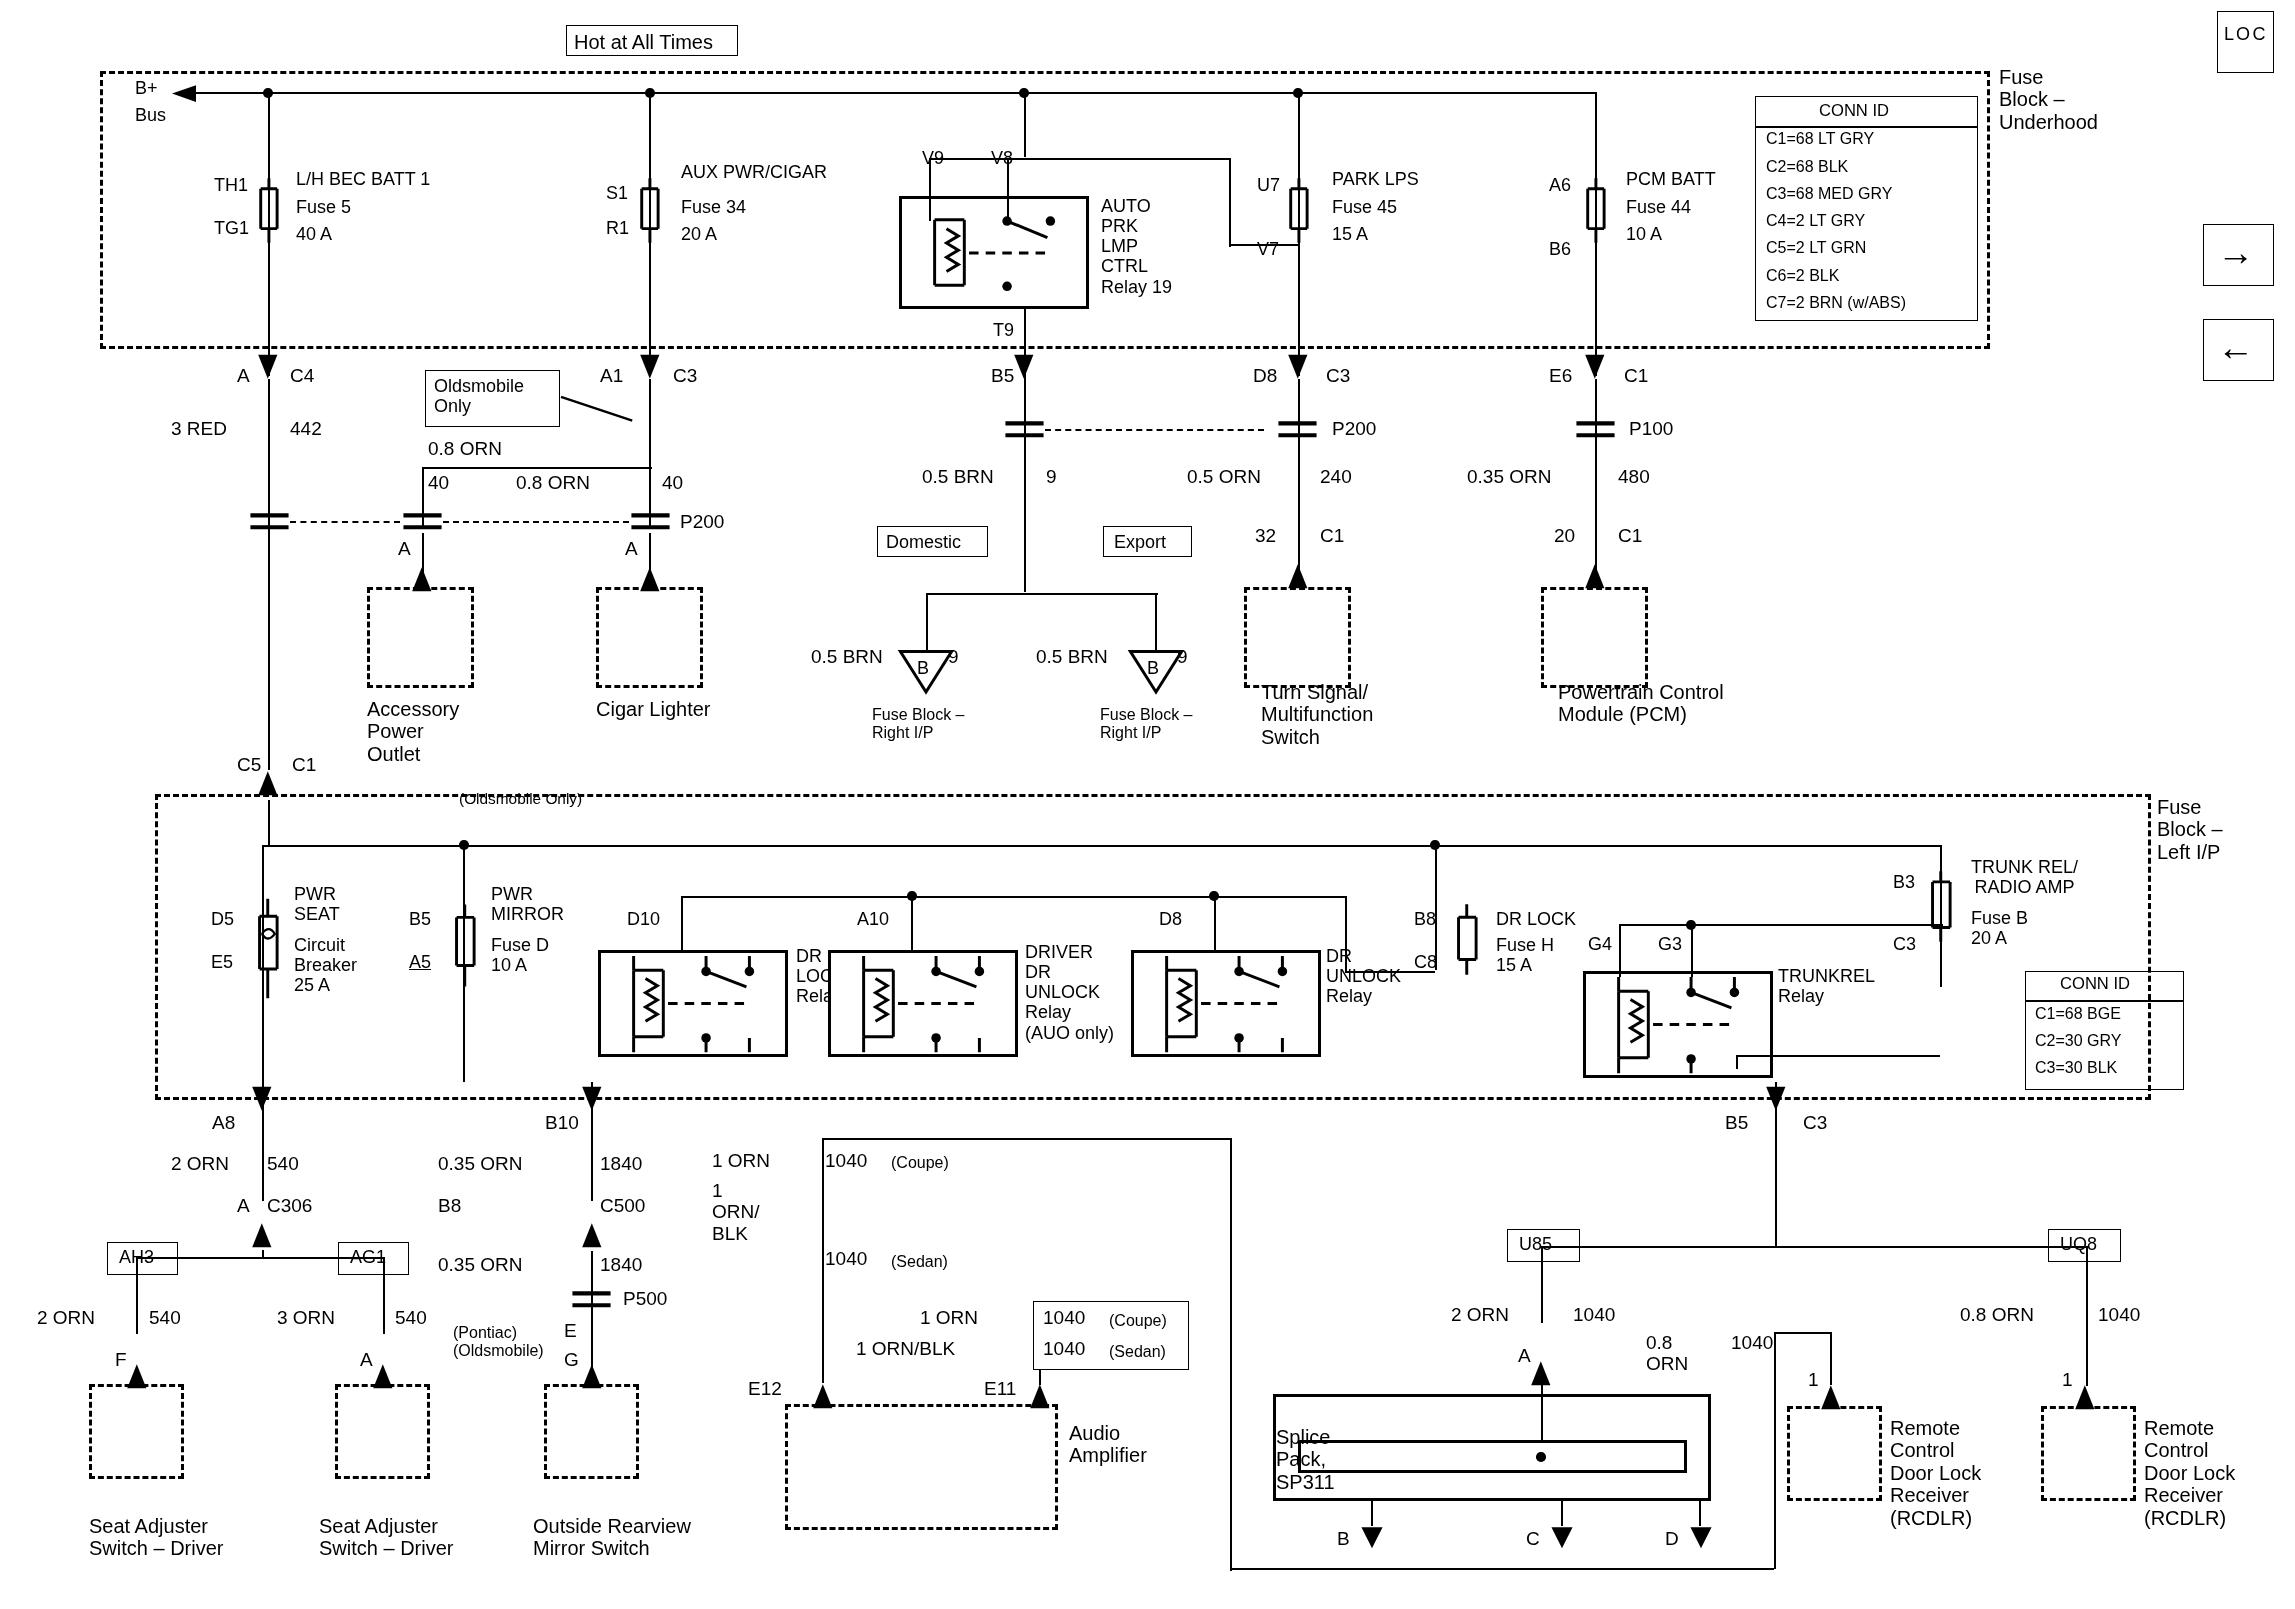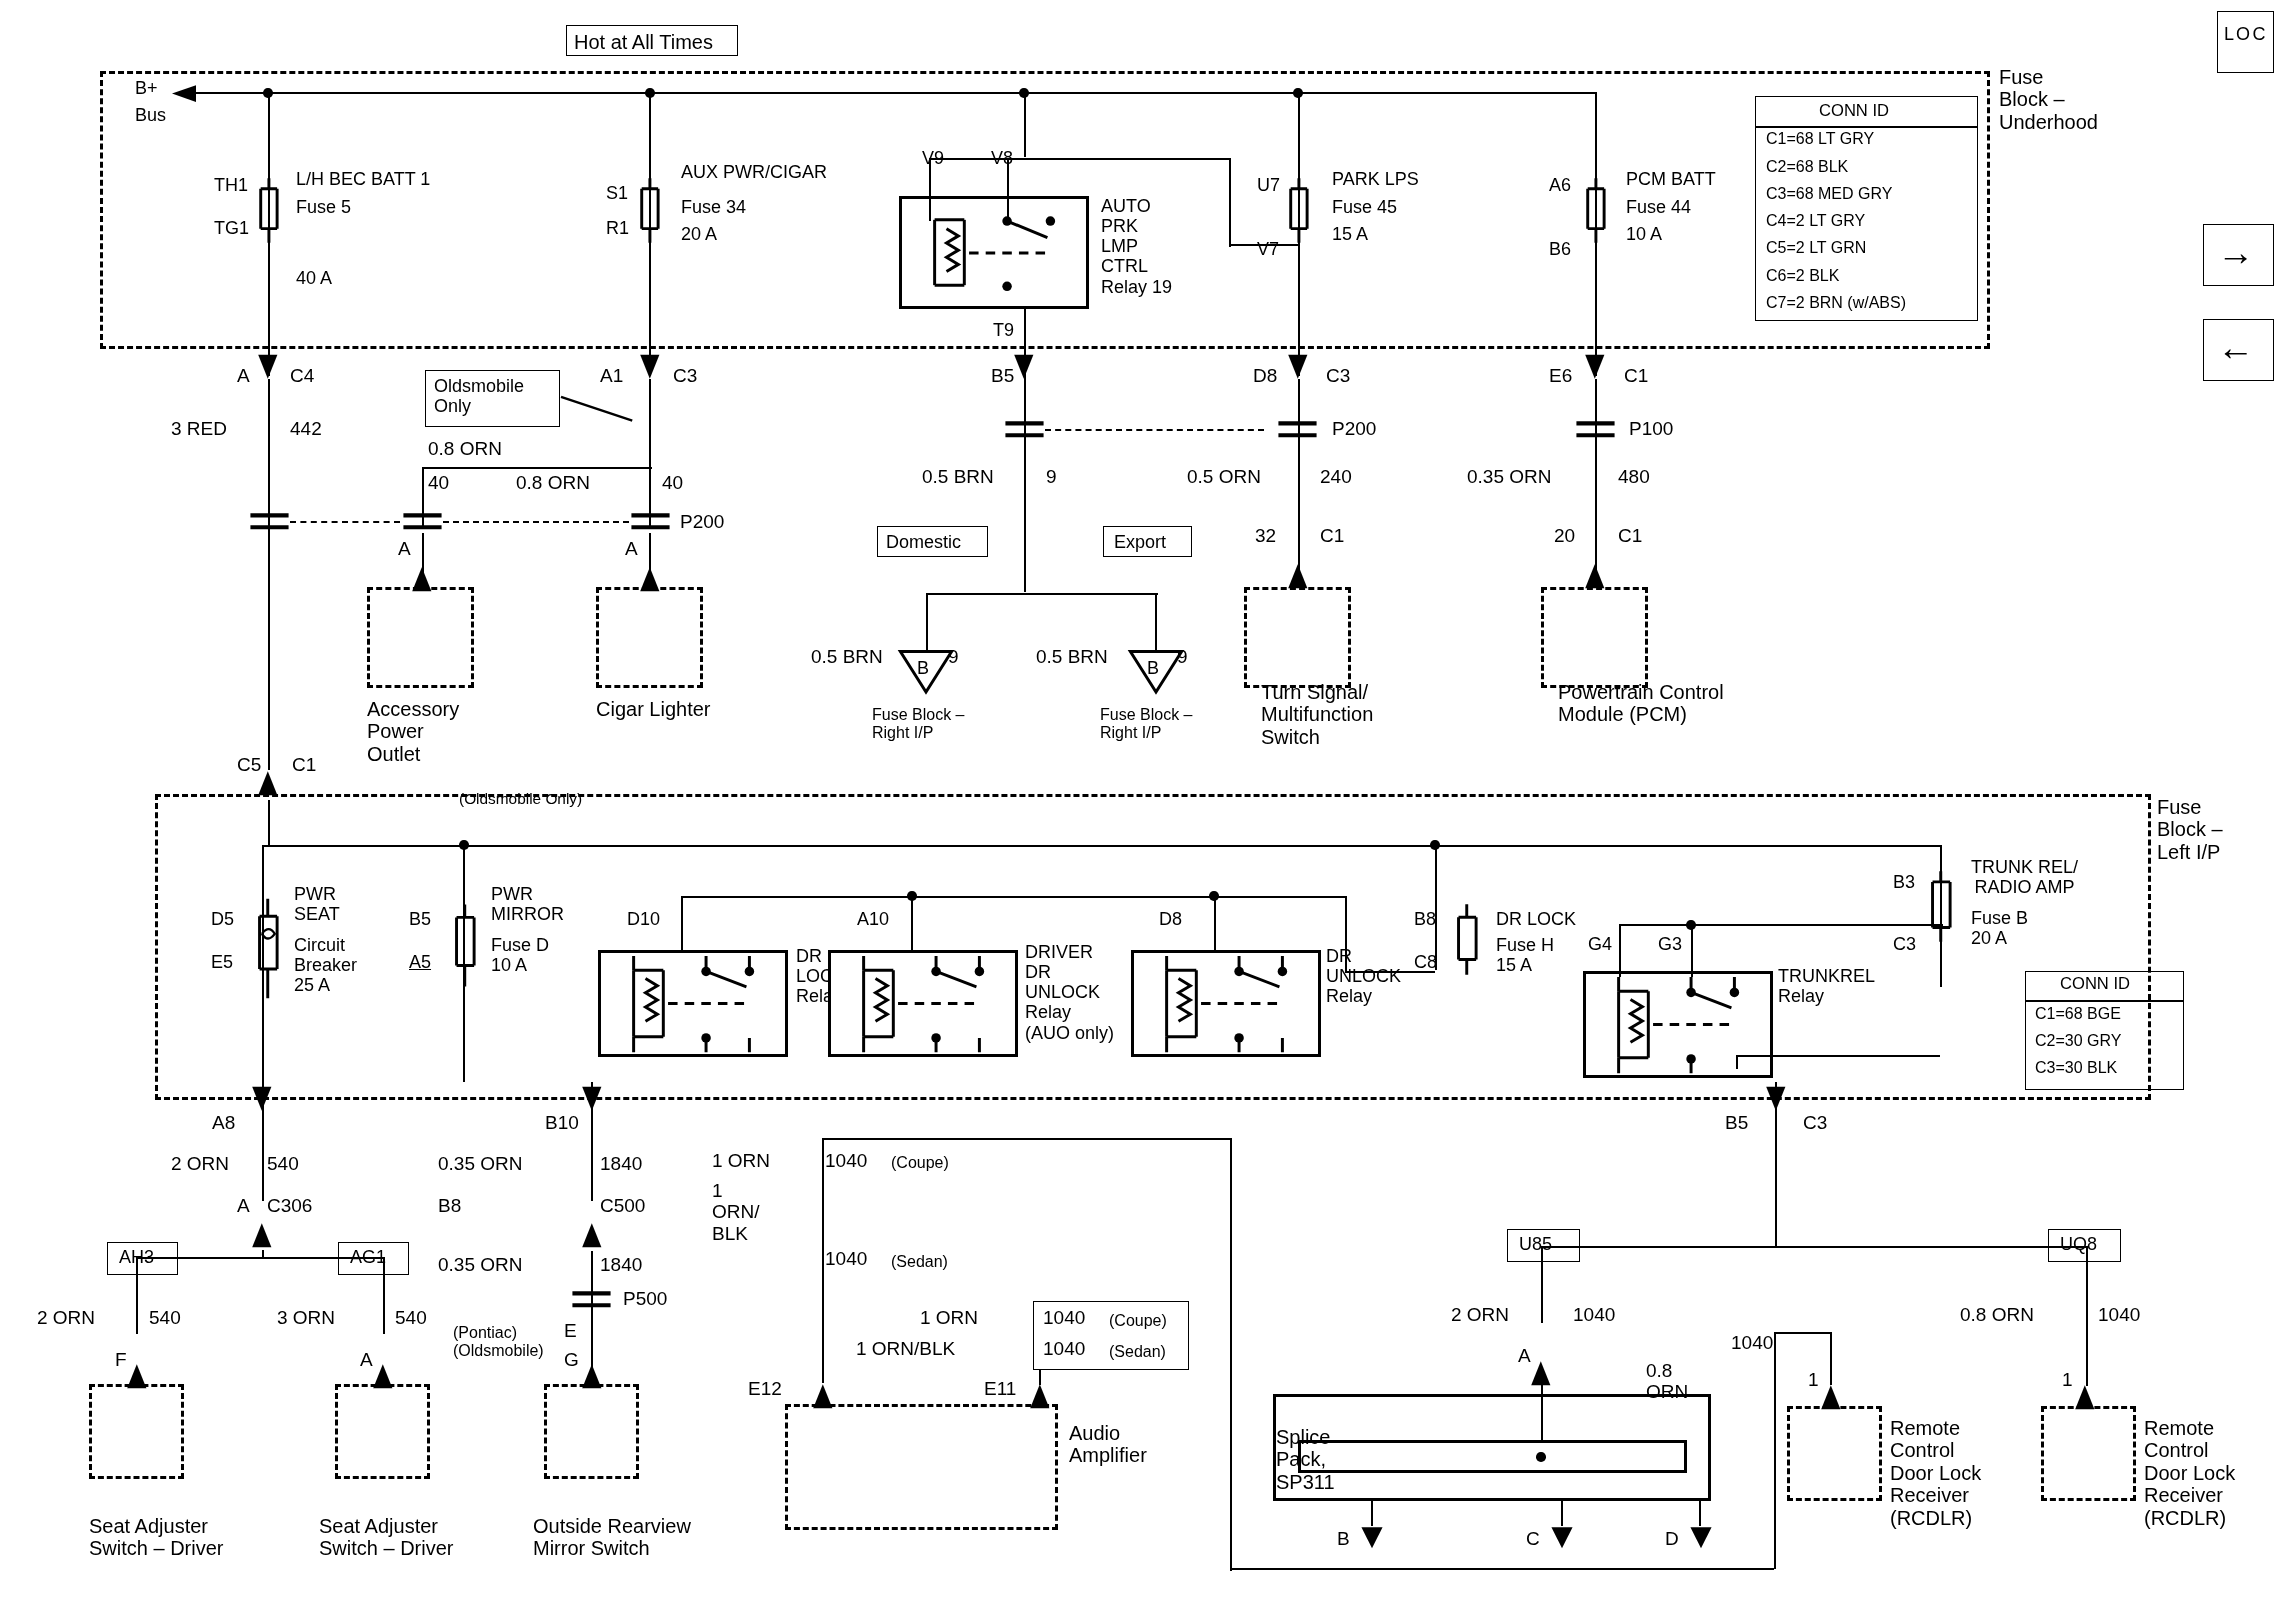--- a/index.html
+++ b/index.html
@@ -62,21 +62,21 @@
   <div class="ln vl" style="left:1024px;top:92px;height:65px;"></div>
   <div class="sp" style="left:1019px;top:88px;"></div>
   <div class="ln vl" style="left:1298px;top:92px;height:284px;"></div>
   <div class="sp" style="left:1293px;top:88px;"></div>
   <div class="ln vl" style="left:1595px;top:92px;height:284px;"></div>
 
   <div class="txt" style="left:214px;top:175px;font-size:18px;">TH1</div>
   <div class="txt" style="left:214px;top:218px;font-size:18px;">TG1</div>
   <div class="txt" style="left:296px;top:169px;font-size:18px;">L/H BEC BATT 1</div>
   <div class="txt" style="left:296px;top:197px;font-size:18px;">Fuse 5</div>
-  <div class="txt" style="left:296px;top:224px;font-size:18px;margin-top:44px;">40 A</div>
+  <div class="txt" style="left:296px;top:224px;font-size:18px;">40 A</div>
   <svg style="left:249px;top:178px;width:41px;height:65px;" viewBox="0 0 70 110" width="41" height="65">
     <path d="M34 0 L34 18 M20 18 L48 18 M20 18 L20 86 M48 18 L48 86 M20 86 L48 86 M34 86 L34 110" stroke="#000" stroke-width="5" fill="none"></path>
   </svg>
 
   <div class="txt" style="left:606px;top:175px;font-size:18px;margin-top:8px;">S1</div>
   <div class="txt" style="left:606px;top:218px;font-size:18px;">R1</div>
   <div class="txt" style="left:681px;top:162px;font-size:18px;">AUX PWR/CIGAR</div>
   <div class="txt" style="left:681px;top:197px;font-size:18px;">Fuse 34</div>
   <div class="txt" style="left:681px;top:224px;font-size:18px;">20 A</div>
   <svg style="left:630px;top:178px;width:41px;height:65px;" viewBox="0 0 70 110" width="41" height="65">
@@ -544,21 +544,21 @@
   <div class="txt" style="left:1519px;top:1234px;font-size:18px;">U85</div>
   <div class="b" style="left:2048px;top:1229px;width:73px;height:33px;"></div>
   <div class="txt" style="left:2060px;top:1234px;font-size:18px;">UQ8</div>
 
   <div class="txt" style="left:1451px;top:1304px;font-size:19px;">2 ORN</div>
   <div class="txt" style="left:1573px;top:1304px;font-size:19px;">1040</div>
   <div class="txt" style="left:1518px;top:1345px;font-size:19px;">A</div>
   <svg style="left:1530px;top:1360px;width:24px;height:30px;" viewBox="0 0 40 50" width="24" height="30">
       <polygon points="18,2 2,42 34,42" fill="#000"></polygon>
     </svg>
-  <div class="txt" style="left:1646px;top:1332px;font-size:19px;margin-top:28px;">0.8
+  <div class="txt" style="left:1646px;top:1332px;font-size:19px;">0.8
 ORN</div>
   <div class="txt" style="left:1731px;top:1332px;font-size:19px;">1040</div>
   <div class="b" style="left:1273px;top:1394px;width:438px;height:107px;border-width:3px;"></div>
   <div class="b" style="left:1298px;top:1440px;width:389px;height:33px;border-width:3px;"></div>
   <div class="txt" style="left:1276px;top:1426px;font-size:20px;">Splice
 Pack,
 SP311</div>
   <div class="ln vl" style="left:1541px;top:1382px;height:59px;"></div>
   <div class="sp" style="left:1536px;top:1452px;"></div>
   <div class="txt" style="left:1337px;top:1528px;font-size:19px;">B</div>

